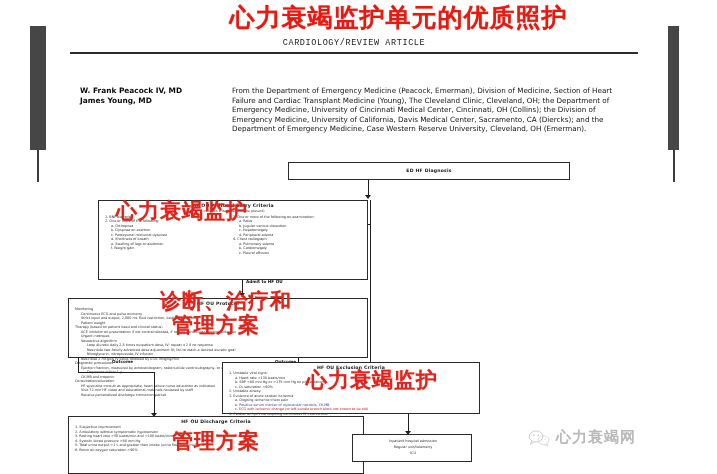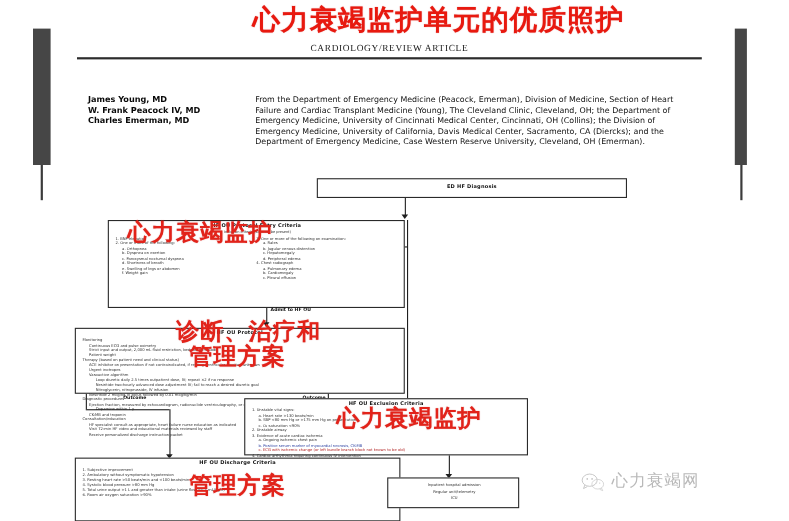--- a/index.html
+++ b/index.html
@@ -33,21 +33,21 @@
   .darkbar{position:absolute;top:0;width:16px;height:124px;background:#464646;}
   .darkbar.left{left:2px;}
   .darkbar.right{left:640px;width:11px;}
   .thinline{position:absolute;top:124px;width:2px;height:32px;background:#3c3c3c;}
   .thinline.left{left:9px;}
   .thinline.right{left:645px;}
 
   .kicker{
     position:absolute;left:40px;top:12px;width:572px;
     text-align:center;
-    font-family:Liberation Serif, serif;
+    font-family:Liberation Mono, monospace;
     font-size:8.5px;
     letter-spacing:.6px;
     color:#1a1a1a;
   }
   .rule{
     position:absolute;left:42px;top:26px;width:568px;height:2px;background:#2c2c2c;
   }
   .arttitle{
     position:absolute;left:40px;top:32px;width:572px;
     text-align:center;
@@ -128,20 +128,21 @@
     white-space:nowrap;
     line-height:1.22;
     letter-spacing:1px;
   }
 
   
   .wm{
     position:absolute;left:528px;top:428px;
     display:flex;align-items:center;gap:6px;
     color:#b9b9b9;
+    font-weight:bold;
   }
   .wm-text{
     font-family:"DejaVu Sans","Liberation Sans",sans-serif;
     font-size:15px;letter-spacing:1px;color:#b9b9b9;
   }
   .wm-icon{width:22px;height:18px;display:block;}
 </style>
 </head>
 <body>
 
@@ -152,23 +153,22 @@
   <div class="page">
     <div class="darkbar left"></div>
     <div class="darkbar right"></div>
     <div class="thinline left"></div>
     <div class="thinline right"></div>
 
     <div class="kicker">CARDIOLOGY/REVIEW ARTICLE</div>
     <div class="rule"></div>
 
     <div class="authors">
+      <div>W. Frank Peacock IV, MD</div>
       <div>James Young, MD</div>
-      <div>W. Frank Peacock IV, MD</div>
-      <div>Charles Emerman, MD</div>
     </div>
 
     <div class="affil">From the Department of Emergency Medicine (Peacock, Emerman), Division of Medicine, Section of Heart Failure and Cardiac Transplant Medicine (Young), The Cleveland Clinic, Cleveland, OH; the Department of Emergency Medicine, University of Cincinnati Medical Center, Cincinnati, OH (Collins); the Division of Emergency Medicine, University of California, Davis Medical Center, Sacramento, CA (Diercks); and the Department of Emergency Medicine, Case Western Reserve University, Cleveland, OH (Emerman).</div>
   </div>
 
   <div class="flow">
 
     <div class="fbox" style="left:228px;top:0px;width:282px;height:18px;">
       <div class="fhead" style="padding-top:5px;">ED HF Diagnosis</div>
     </div>

